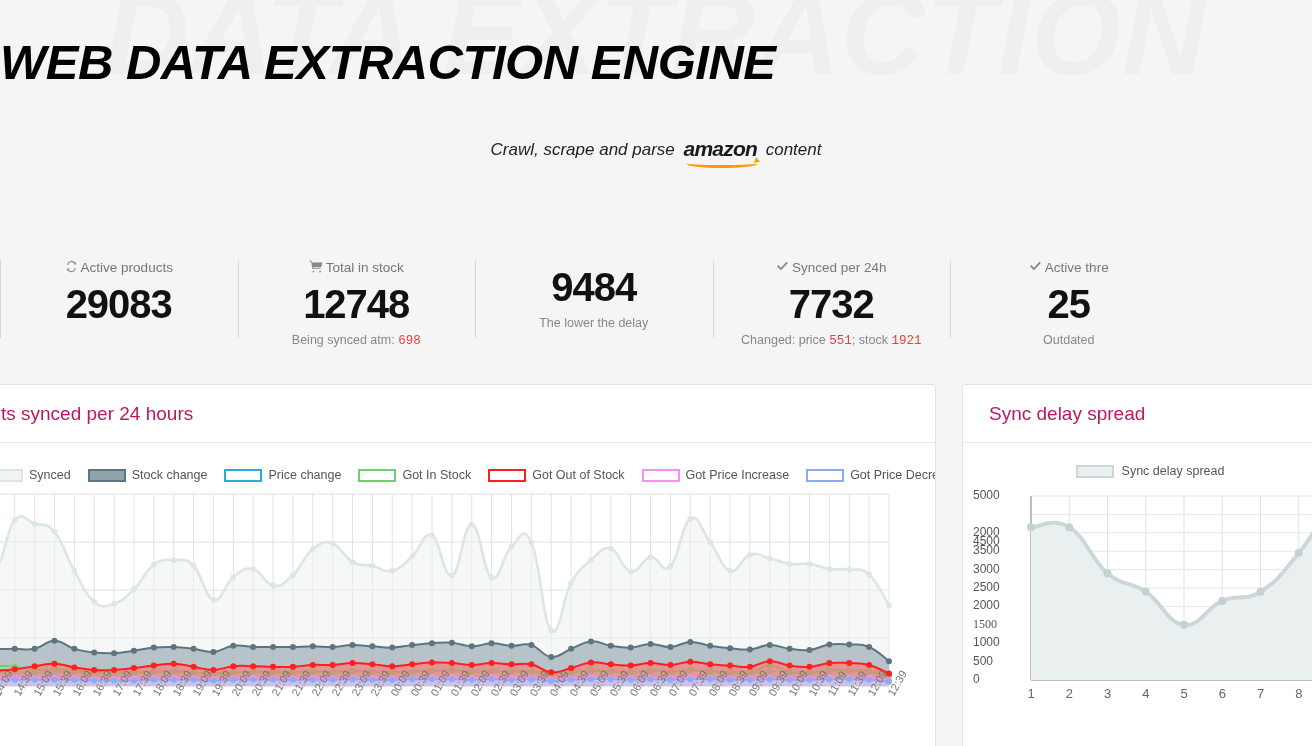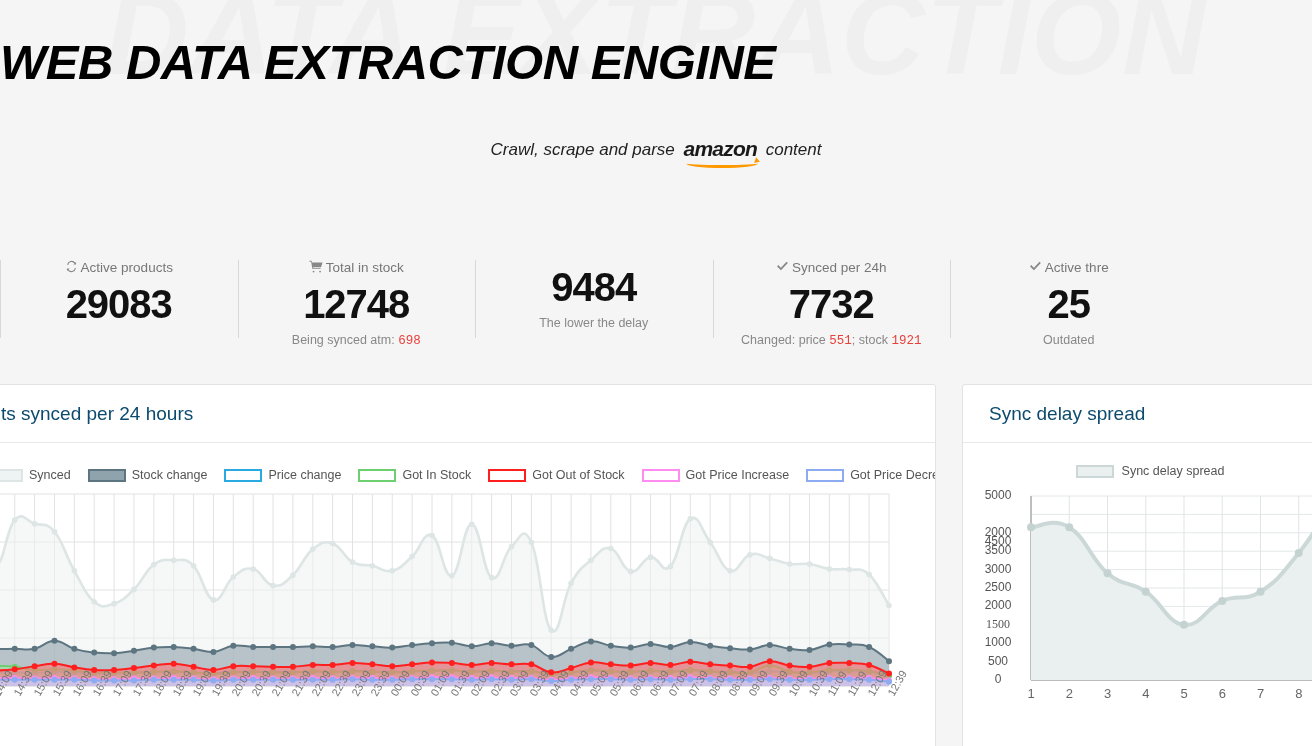--- a/index.html
+++ b/index.html
@@ -155,21 +155,21 @@
   .panel-right { left: 962px; width: 376px; }
   .panel-head {
     height: 58px;
     border-bottom: 1px solid #e8e8e8;
     display: flex;
     align-items: center;
     padding-left: 26px;
   }
   .panel-title {
     font-size: 19px;
-    color: #0c4a6e;
+    color: #be185d;
     font-weight: 400;
     white-space: nowrap;
   }
   .panel-body { position: relative; padding: 0; }
 
   
   .legend {
     display: flex;
     align-items: center;
     gap: 8px;
@@ -214,21 +214,21 @@
     font-size: 11px;
     color: #777;
     transform-origin: left top;
     transform: rotate(-60deg);
     white-space: nowrap;
   }
   .ylab {
     position: absolute;
     font-size: 12px;
     color: #555;
-    text-align: center;
+    text-align: left;
     white-space: nowrap;
   }
   .xlab-r {
     position: absolute;
     font-size: 13px;
     color: #666;
     text-align: center;
     white-space: nowrap;
   }
 </style>

